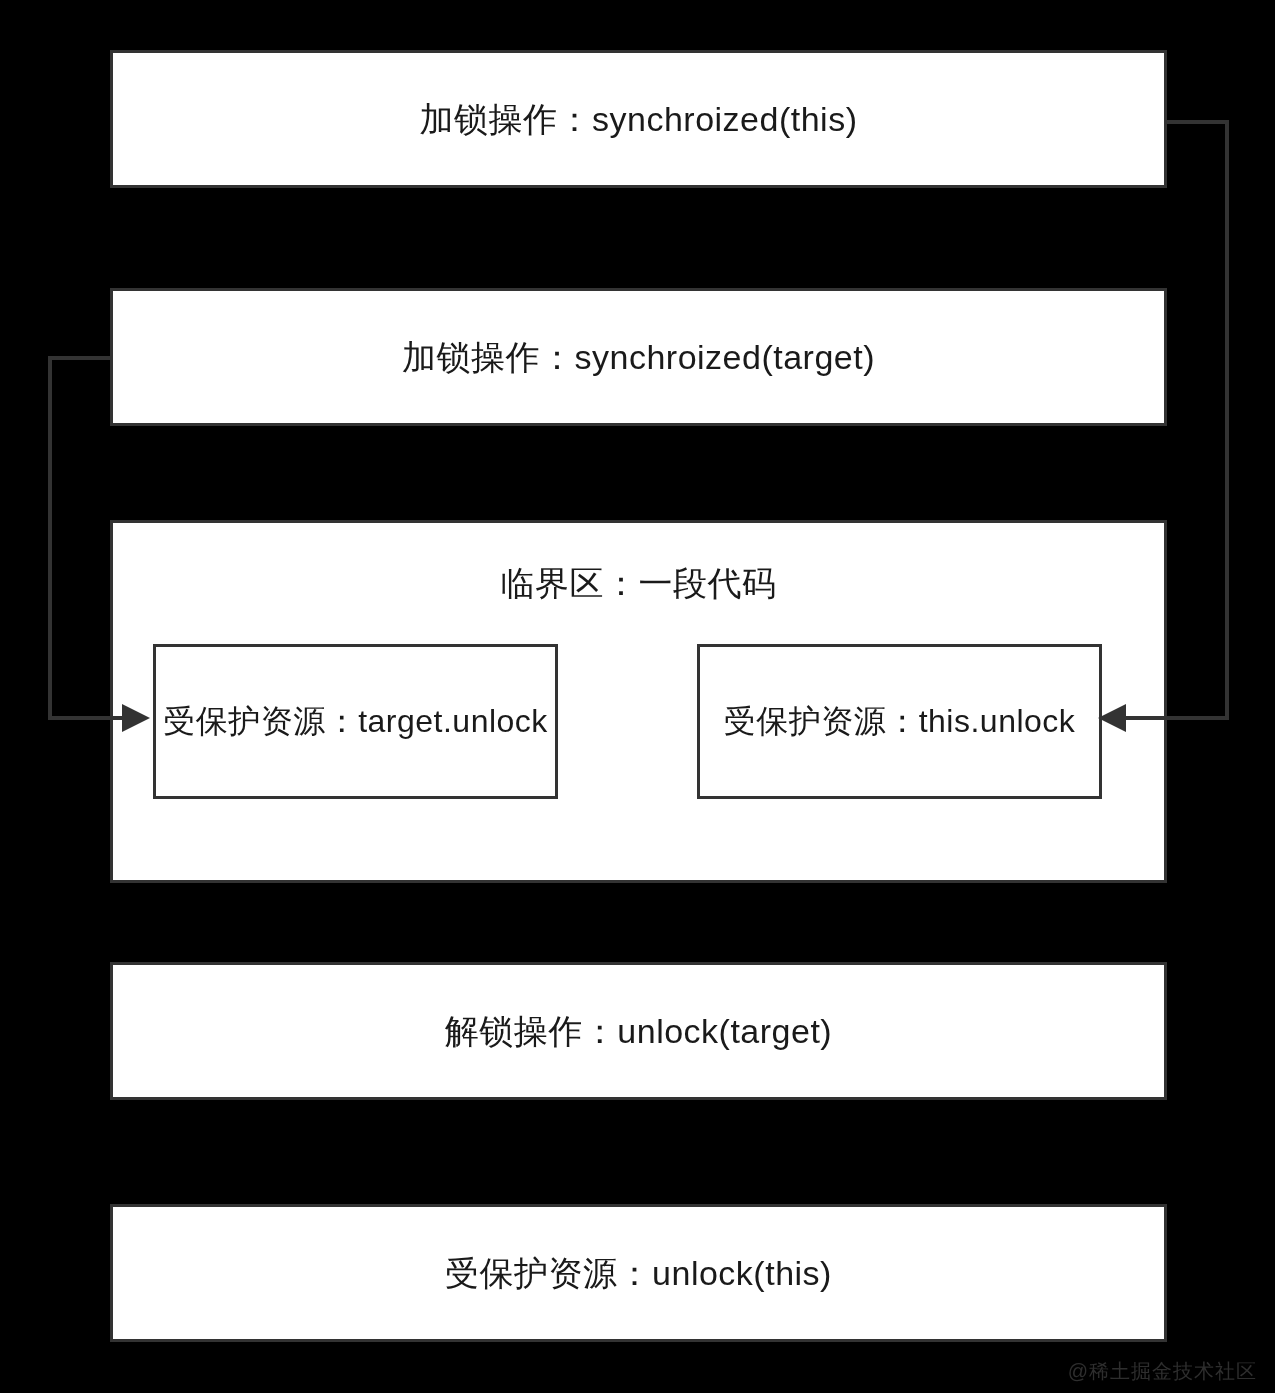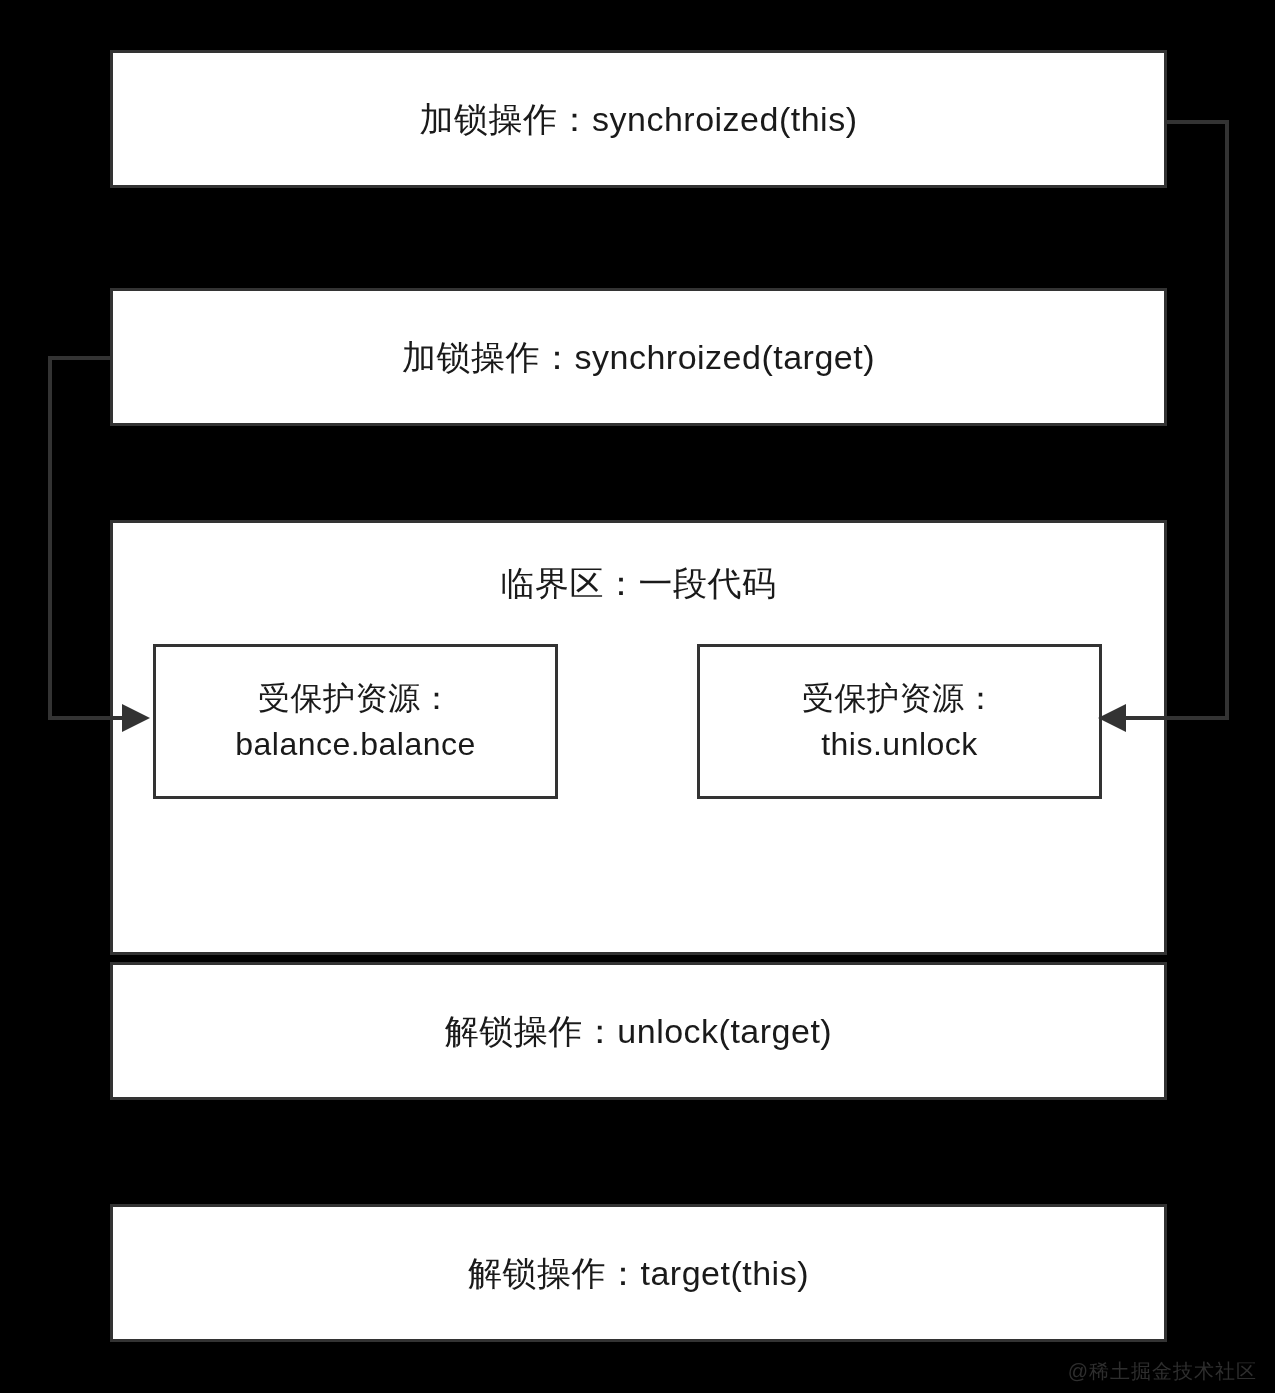--- a/index.html
+++ b/index.html
@@ -40,21 +40,21 @@
   }
   #step-lock-this   { top: 50px; }
   #step-lock-target { top: 288px; }
   #step-unlock-target { top: 950px; margin-top: 12px; }
   #step-unlock-this   { top: 1204px; }
 
   #critical-section {
     left: 110px;
     top: 520px;
     width: 1057px;
-    height: 435px;
+    height: 363px;
     display: block;
     padding: 0;
   }
   .cs-title {
     position: absolute;
     left: 0;
     right: 0;
     top: 38px;
     text-align: center;
     font-size: 34px;
@@ -62,21 +62,21 @@
     letter-spacing: 0.5px;
   }
   .resource-box {
     position: absolute;
     top: 121px;
     height: 155px;
     background: #ffffff;
     border: 3px solid #333333;
     box-sizing: border-box;
     display: flex;
-    flex-direction: column;
+    flex-direction: row;
     align-items: center;
     justify-content: center;
     color: #1a1a1a;
     font-size: 32px;
     line-height: 1.42;
     text-align: center;
   }
   #resource-target { left: 40px;  width: 405px; }
   #resource-this   { left: 584px; width: 405px; }
 
@@ -109,35 +109,35 @@
 
   <div class="box step-box" id="step-lock-target">
     <span>加锁操作：synchroized(target)</span>
   </div>
 
   <div class="box" id="critical-section">
     <div class="cs-title">临界区：一段代码</div>
 
     <div class="resource-box" id="resource-target">
       <span>受保护资源：</span>
-      <span>balance.balance</span>
+      <span>target.unlock</span>
     </div>
 
     <div class="resource-box" id="resource-this">
       <span>受保护资源：</span>
       <span>this.unlock</span>
     </div>
   </div>
 
   <div class="box step-box" id="step-unlock-target">
     <span>解锁操作：unlock(target)</span>
   </div>
 
   <div class="box step-box" id="step-unlock-this">
-    <span>解锁操作：target(this)</span>
+    <span>受保护资源：unlock(this)</span>
   </div>
 
   <svg class="svg-layer" viewBox="0 0 1275 1393">
 
     <polyline points="1167,122 1227,122 1227,718 1116,718" fill="none" stroke="#333333" stroke-width="4"></polyline>
     <polygon points="1098,718 1126,704 1126,732" fill="#333333"></polygon>
 
     <polyline points="110,358 50,358 50,718 132,718" fill="none" stroke="#333333" stroke-width="4"></polyline>
     <polygon points="150,718 122,704 122,732" fill="#333333"></polygon>
   </svg>

